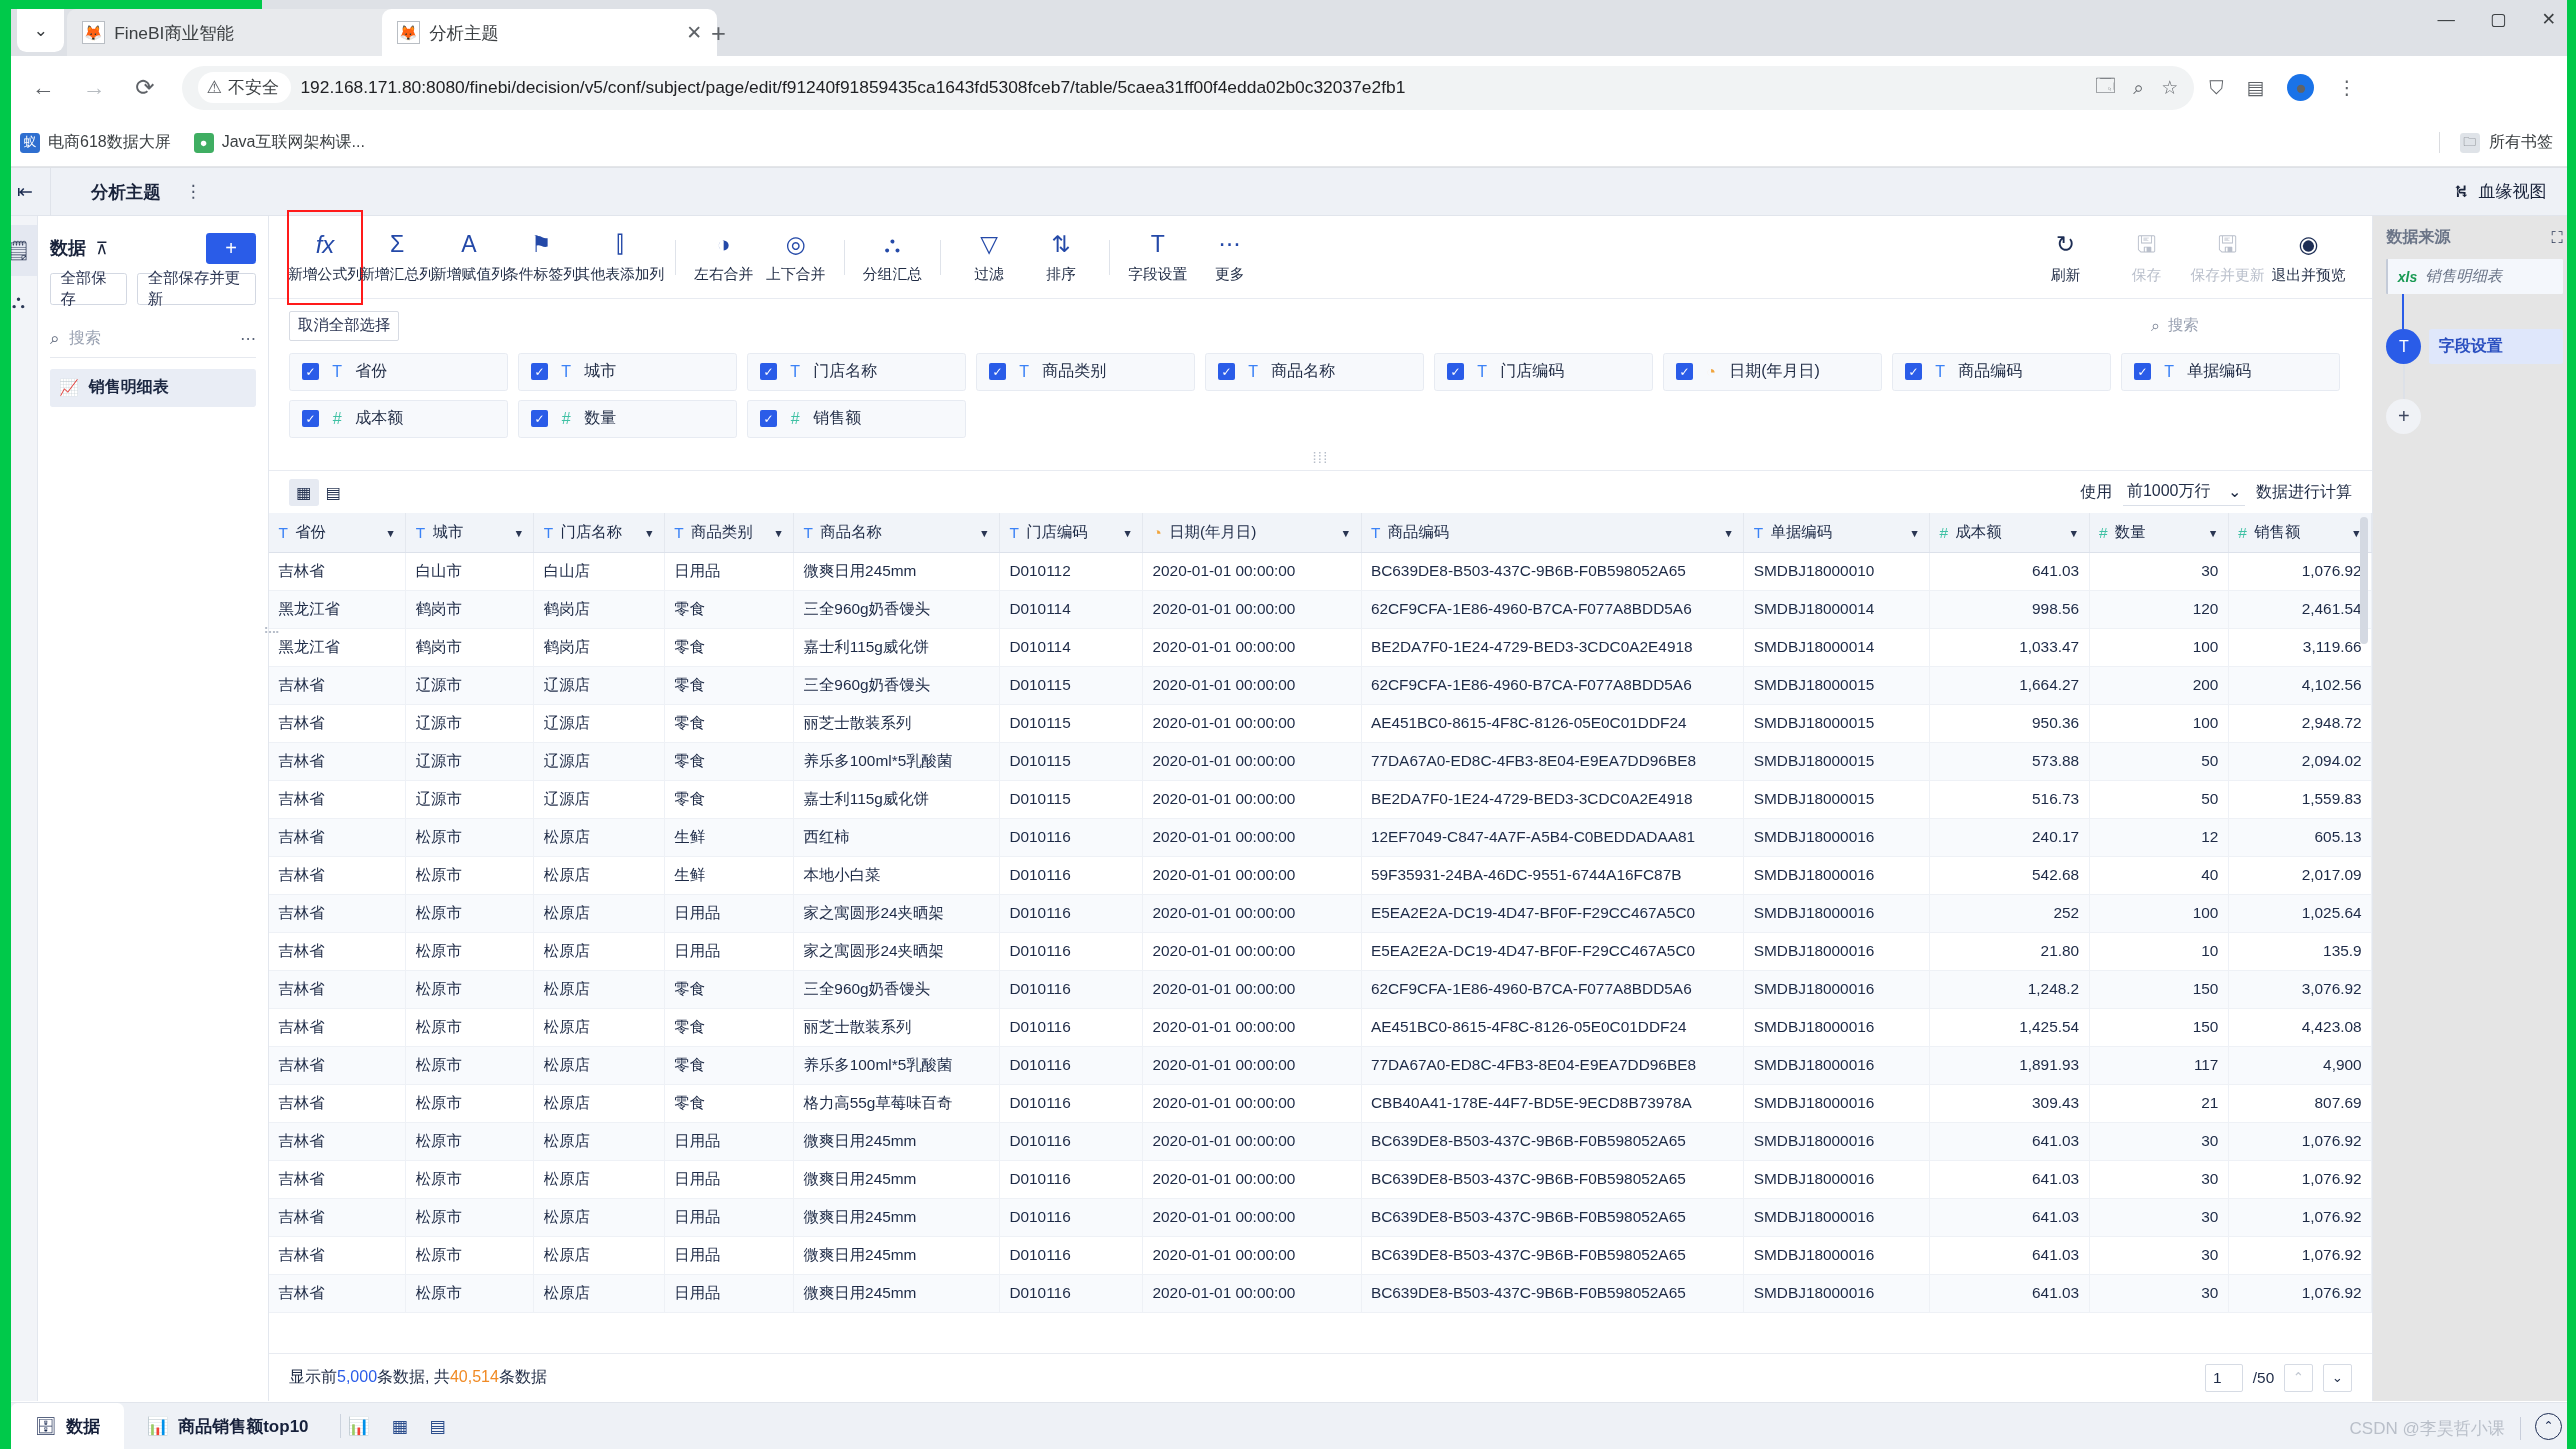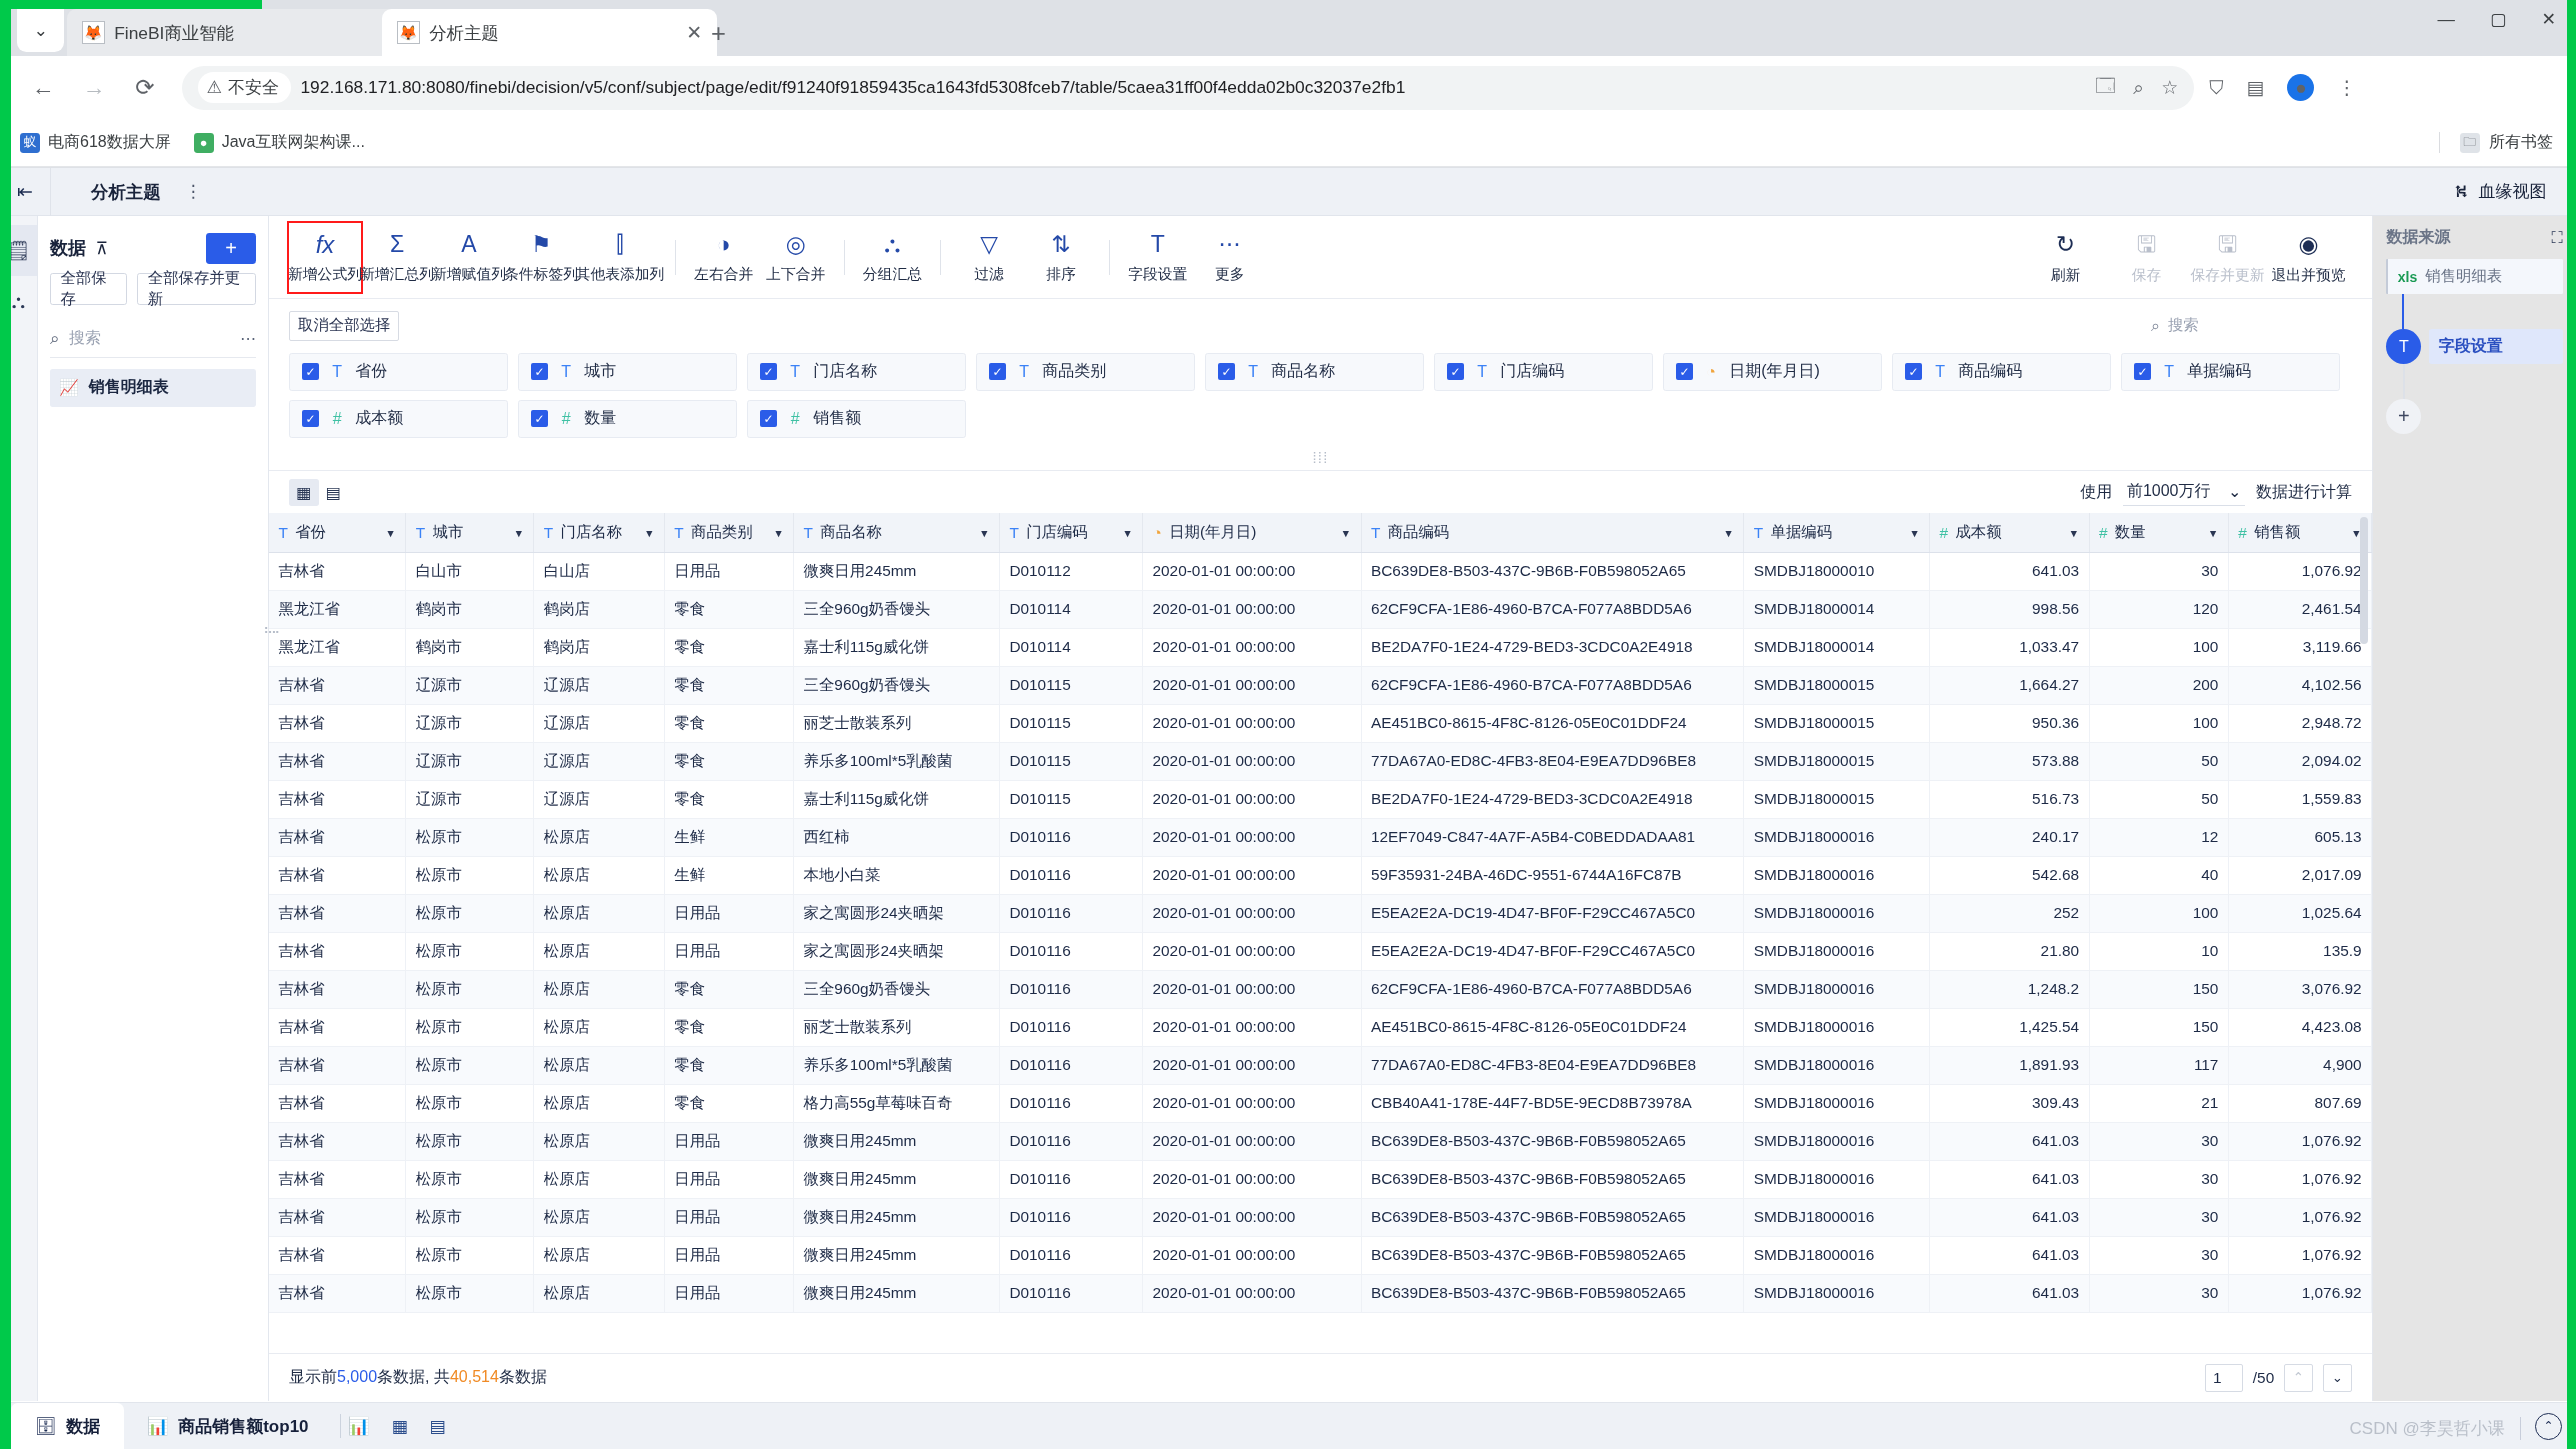--- a/index.html
+++ b/index.html
@@ -99,21 +99,21 @@
   .lp-item { margin-top:10.7px; height:38px; display:flex; align-items:center; gap:9.4px;
              background:#e9edf5; border-radius:2.7px; padding:0 9.4px; }
   .lp-item-ico { font-size:16px; color:#3864d6; }
   .lp-item-txt { font-size:16px; color:#1b2741; font-weight:bold; }
 
   
   .center { flex:1; display:flex; flex-direction:column; background:#fff; position:relative; }
 
   .toolbar { height:83px; display:flex; align-items:center; padding-left:20px;
              border-bottom:0.7px solid #e8ebf1; position:relative; }
-  .tb-item { width:72px; height:69px; display:flex; flex-direction:column; align-items:center;
+  .tb-item { width:72px; height:91px; display:flex; flex-direction:column; align-items:center;
              justify-content:center; gap:5.4px; position:relative; }
   .tb-item.wide { width:86px; }
   .tb-ico { font-size:23px; color:#2449a8; line-height:1; height:29.5px; display:flex;
             align-items:center; justify-content:center; }
   .tb-lbl { font-size:14.8px; color:#1f2b44; white-space:nowrap; }
   .tb-item.highlight { outline:2px solid #ff1a1a; outline-offset:0; }
   .tb-sep { width:0.7px; height:35px; background:#dfe3ea; margin:0 12px; }
   .tb-right { margin-left:auto; display:flex; align-items:center; padding-right:23px; }
   .tb-ritem { width:81px; height:75px; display:flex; flex-direction:column; align-items:center;
               justify-content:center; gap:6.7px; }
@@ -189,21 +189,21 @@
   .pg-btn { width:29.5px; height:28px; border:0.7px solid #d6dbe4; border-radius:2px;
             display:flex; align-items:center; justify-content:center; font-size:13.4px; color:#1d2a46;}
   .pg-btn.dim { color:#c2c8d2; }
 
   
   .rightpanel { width:204px; border-left:0.7px solid #e3e7ee; background:#e5e5e5; padding:0 13.4px; }
   .rp-head { height:43px; display:flex; align-items:center; }
   .rp-title { font-size:16px; font-weight:bold; color:#6a7487; }
   .rp-ico { margin-left:auto; font-size:16px; color:#2b3856; }
   .rp-node { height:35px; background:#f4f7fc; border-left:2.7px solid #c4cbd8; border-radius:1.3px;
-             display:flex; align-items:center; gap:8px; padding-left:9.4px; }
+             display:flex; align-items:center; gap:8px; padding-left:9.4px;font-style:italic; }
   .rp-xls { font-size:14px; color:#1a9a54; font-weight:bold; }
   .rp-nodetxt { font-size:15.4px; color:#6a7487; }
   .rp-line { width:2px; height:35px; background:#2a5ce8; margin-left:16px; }
   .rp-node2 { display:flex; align-items:center; gap:8px; }
   .rp-circle { width:35px; height:35px; border-radius:50%; background:#2a5ce8; color:#fff;
                display:flex; align-items:center; justify-content:center; font-size:16px; flex:none;}
   .rp-node2-body { flex:1; height:35px; background:#dfe7fb; border-radius:2.7px; display:flex;
                    align-items:center; padding-left:9.4px; font-size:16px; color:#2a4fc0;
                    font-weight:bold; }
   .rp-line2 { width:1.3px; height:35px; background:#dde1e8; margin-left:17px; }

